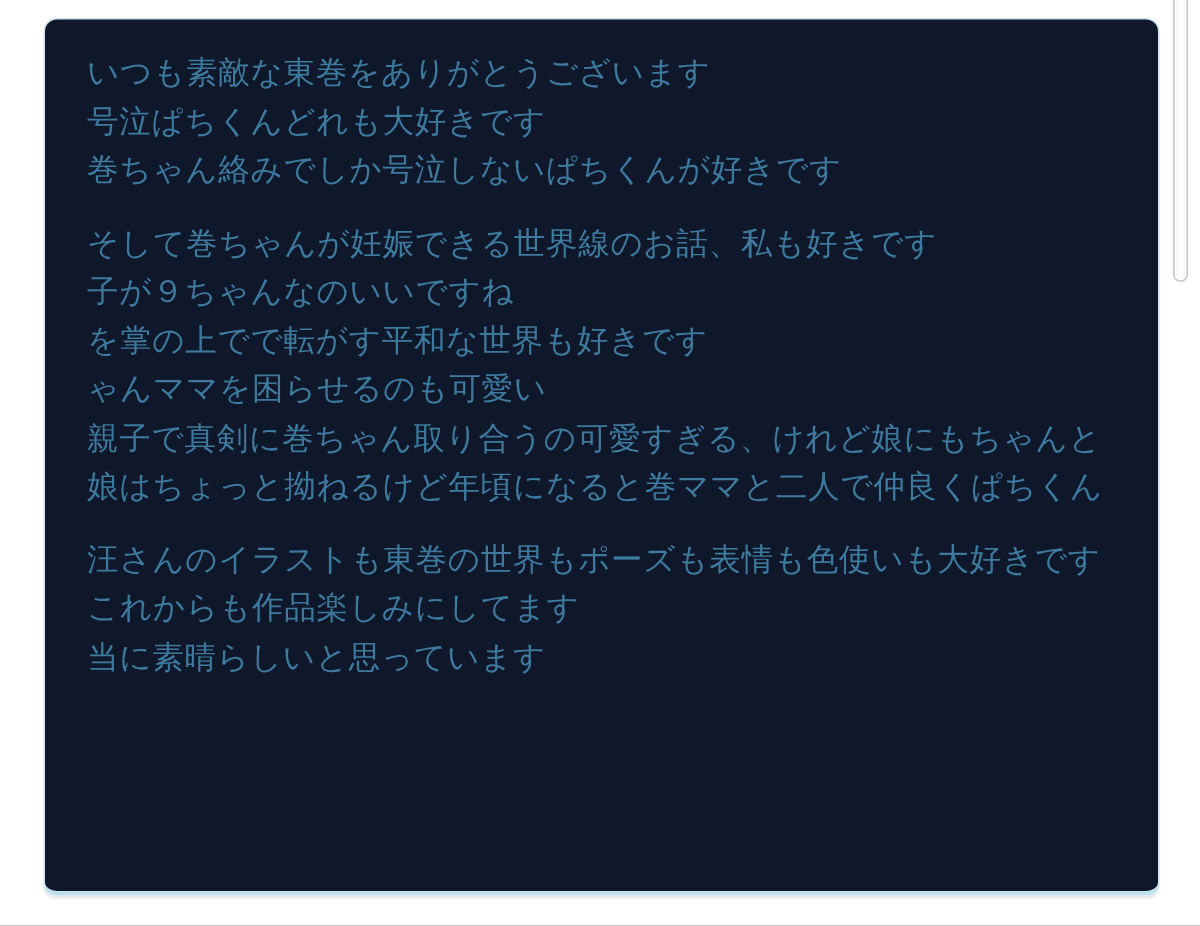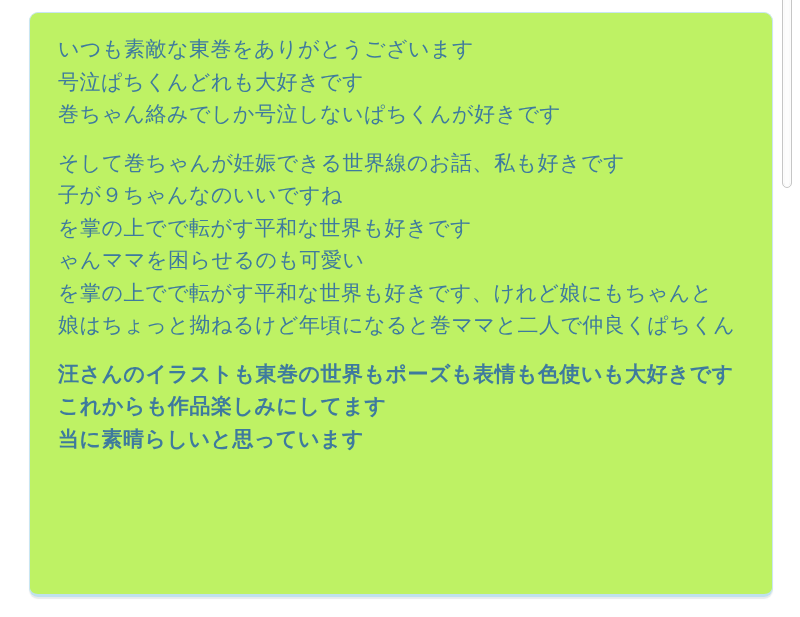--- a/index.html
+++ b/index.html
@@ -8,35 +8,35 @@
     background: #ffffff;
     overflow: hidden;
     font-family: "Liberation Sans", "DejaVu Sans", sans-serif;
   }
   .stage { position: relative; width: 800px; height: 617px; }
 
   .comment-box {
     position: absolute;
     left: 29px; top: 12px;
     width: 744px; height: 585px;
-    background: #bef264;
+    background: #0f172a;
     border: 1px solid #c9e6f2;
     border-bottom: 3px solid #bfe1ee;
     border-radius: 9px;
     box-shadow: 0 2px 1px rgba(160, 175, 185, 0.25);
   }
 
   .comment-text {
     padding: 20px 27px 0 28px;
     color: #3e7a9e;
     font-size: 21px;
     letter-spacing: 0.5px;
   }
   .paragraph { margin-bottom: 16px; }
-  .paragraph:last-child { margin-bottom: 16px; font-weight: bold; }
+  .paragraph:last-child { margin-bottom: 16px; }
   .line {
     line-height: 32.5px;
     min-height: 32.5px;
     white-space: normal;
   }
 
   .scrollbar-thumb {
     position: absolute;
     left: 782px; top: -10px;
     width: 10px; height: 198px;
@@ -56,21 +56,21 @@
         <div class="paragraph">
           <div class="line">いつも素敵な東巻をありがとうございます</div>
           <div class="line">号泣ぱちくんどれも大好きです</div>
           <div class="line">巻ちゃん絡みでしか号泣しないぱちくんが好きです</div>
         </div>
         <div class="paragraph">
           <div class="line">そして巻ちゃんが妊娠できる世界線のお話、私も好きです</div>
           <div class="line">子が９ちゃんなのいいですね</div>
           <div class="line">を掌の上でで転がす平和な世界も好きです</div>
           <div class="line">ゃんママを困らせるのも可愛い</div>
-          <div class="line">を掌の上でで転がす平和な世界も好きです、けれど娘にもちゃんと</div>
+          <div class="line">親子で真剣に巻ちゃん取り合うの可愛すぎる、けれど娘にもちゃんと</div>
           <div class="line">娘はちょっと拗ねるけど年頃になると巻ママと二人で仲良くぱちくん</div>
         </div>
         <div class="paragraph">
           <div class="line">汪さんのイラストも東巻の世界もポーズも表情も色使いも大好きです</div>
           <div class="line">これからも作品楽しみにしてます</div>
           <div class="line">当に素晴らしいと思っています</div>
         </div>
       </div>
   </div>
 

